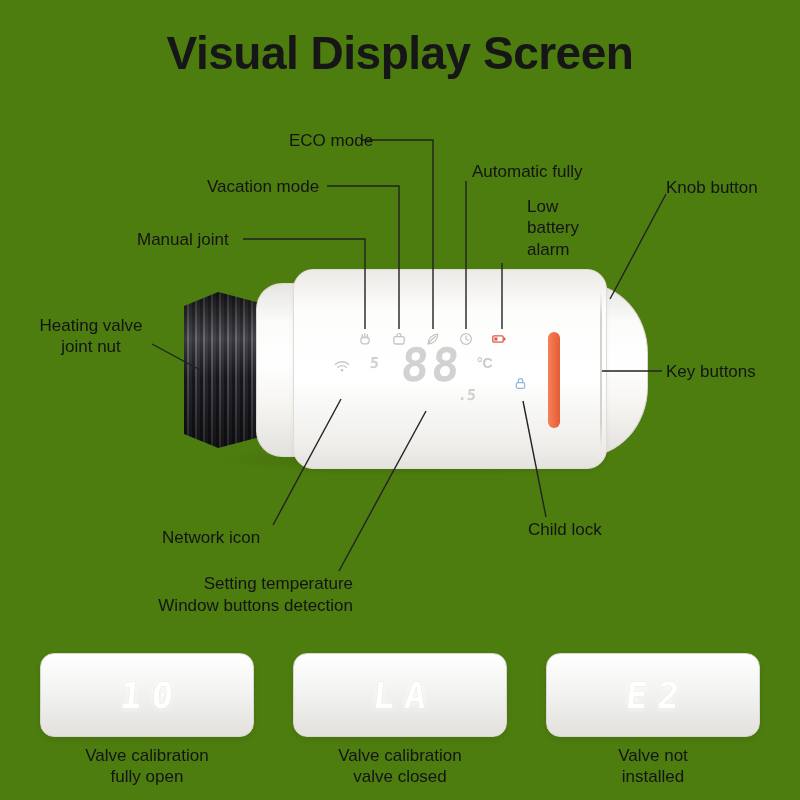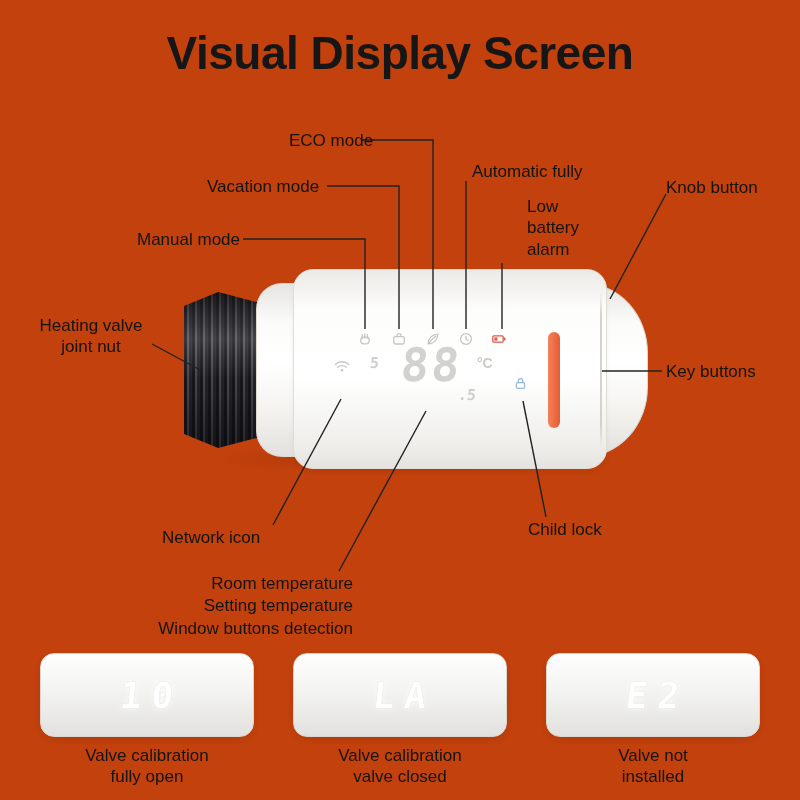--- a/index.html
+++ b/index.html
@@ -1,18 +1,18 @@
 <!DOCTYPE html>
 <html><head>
 <meta charset="utf-8">
 <style>
   html,body{margin:0;padding:0;}
   .page{
     position:relative;width:800px;height:800px;overflow:hidden;
-    background:#c2410c;font-family:"Liberation Sans",sans-serif;color:#141414;
+    background:#4d7c0f;font-family:"Liberation Sans",sans-serif;color:#141414;
   }
   .title{
     position:absolute;top:26px;left:0;width:100%;text-align:center;
     font-size:46px;font-weight:900;letter-spacing:-0.5px;color:#161616;
   }
   .label{position:absolute;font-size:17px;color:#141414;line-height:1.25;z-index:6;}
   .label.center{text-align:center;}
   .label.right{text-align:right;}
 
   
@@ -156,30 +156,29 @@
     <line x1="666" y1="194" x2="610" y2="299"></line>
     <line x1="152" y1="344" x2="202" y2="371"></line>
     <line x1="662" y1="371" x2="602" y2="371"></line>
     <line x1="273" y1="525" x2="341" y2="399"></line>
     <line x1="546" y1="517" x2="523" y2="401"></line>
     <line x1="339" y1="571" x2="426" y2="411"></line>
   </svg>
 
   <div class="label" style="left:289px;top:130px;">ECO mode</div>
   <div class="label" style="left:207px;top:176px;">Vacation mode</div>
-  <div class="label" style="left:137px;top:229px;">Manual mode</div>
+  <div class="label" style="left:137px;top:229px;">Manual joint</div>
   <div class="label" style="left:472px;top:161px;">Automatic fully</div>
   <div class="label" style="left:502px;top:196px;width:72px;margin-left:25px;">Low battery alarm</div>
   <div class="label" style="left:666px;top:177px;">Knob button</div>
   <div class="label center" style="left:28px;top:315px;width:126px;">Heating valve joint nut</div>
   <div class="label" style="left:666px;top:361px;">Key buttons</div>
   <div class="label" style="left:162px;top:527px;">Network icon</div>
   <div class="label" style="left:528px;top:519px;">Child lock</div>
   <div class="label right" style="left:100px;top:573px;width:253px;line-height:1.32;">
-    <div>Room temperature</div>
     <div>Setting temperature</div>
     <div>Window buttons detection</div>
   </div>
 
   <div class="panel" style="left:40px;">
     <span class="lcd">10</span>
   </div>
   <div class="panel" style="left:293px;">
     <span class="lcd">LA</span>
   </div>

